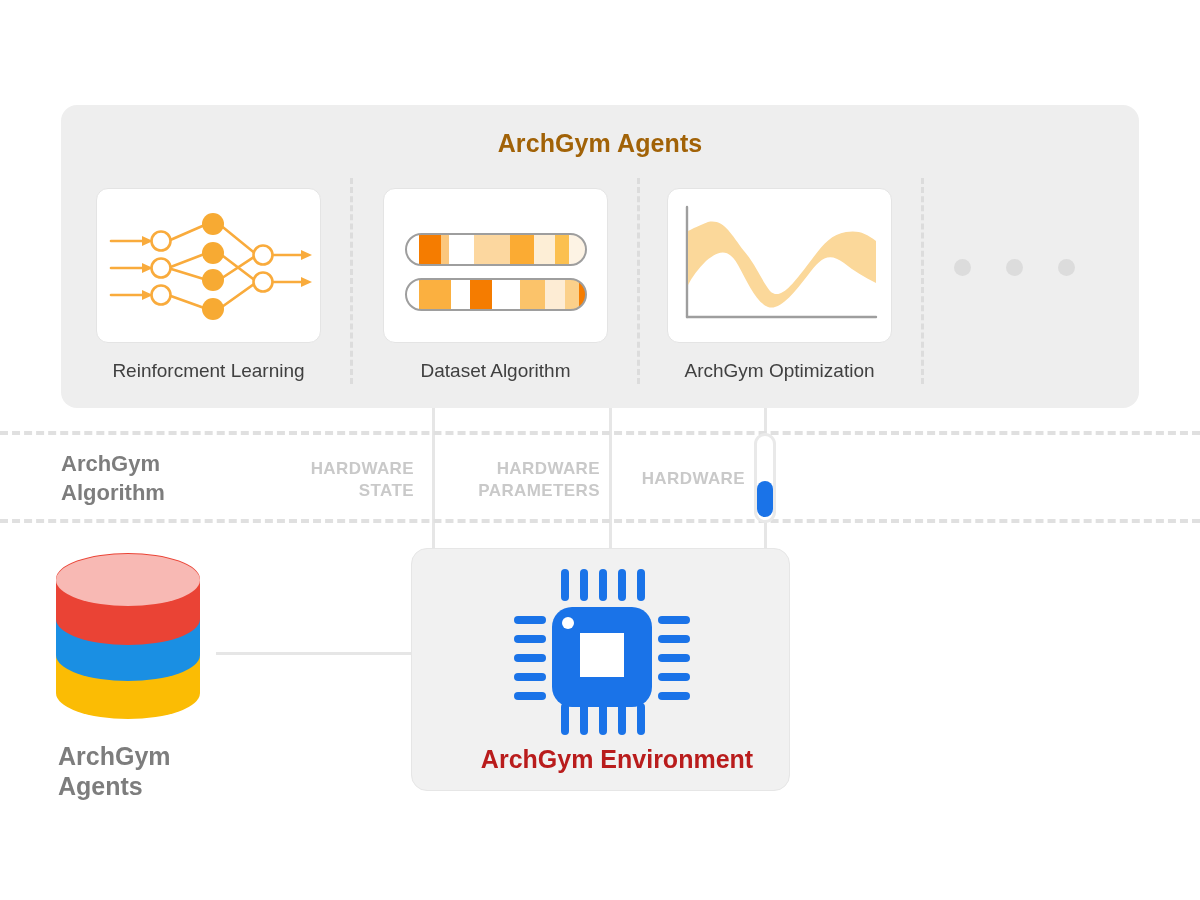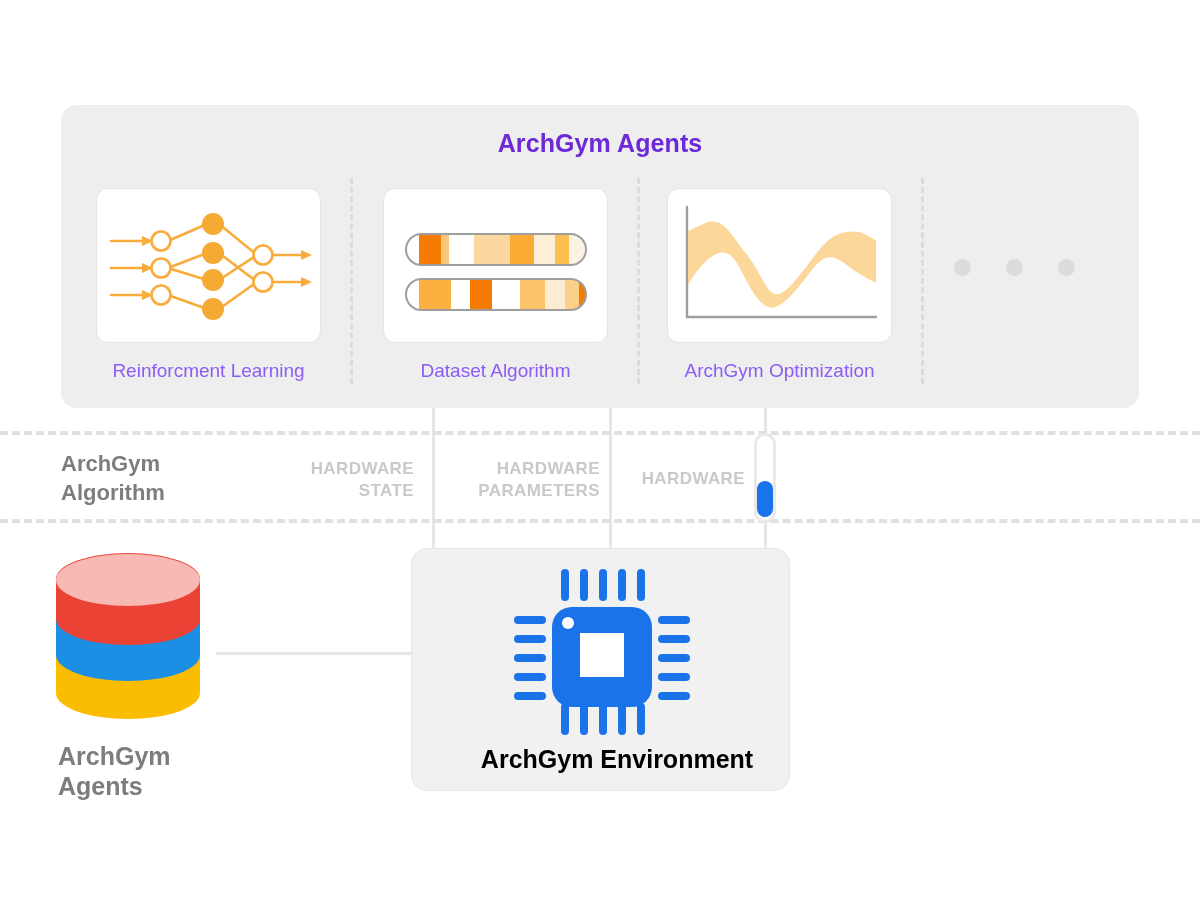--- a/index.html
+++ b/index.html
@@ -31,36 +31,36 @@
     border-radius: 16px;
     box-sizing: border-box;
   }
   .agents-title {
     position: absolute;
     left: 0; top: 24px;
     width: 1078px;
     text-align: center;
     font-size: 25px;
     font-weight: bold;
-    color: #6d28d9;
+    color: #a16207;
     letter-spacing: .1px;
   }
 
   .agent-card {
     position: absolute;
     background: #ffffff;
     border: 1px solid #e4e4e4;
     border-radius: 12px;
     box-sizing: border-box;
   }
   .agent-label {
     position: absolute;
     text-align: center;
     font-size: 19px;
-    color: #8b5cf6;
+    color: #404040;
     white-space: nowrap;
   }
 
   .vdash {
     position: absolute;
     width: 0;
     border-left: 3px dashed #dcdcdc;
   }
 
   .ellipsis-dot {
@@ -135,21 +135,21 @@
     border-radius: 16px;
     box-sizing: border-box;
   }
   .env-label {
     position: absolute;
     left: 411px; top: 745px;
     width: 412px;
     text-align: center;
     font-size: 25px;
     font-weight: bold;
-    color: #000000;
+    color: #b91c1c;
   }
 
   
   .dataset-label {
     position: absolute;
     left: 58px; top: 741px;
     font-size: 25px;
     font-weight: bold;
     color: #7d7d7d;
     line-height: 30px;

